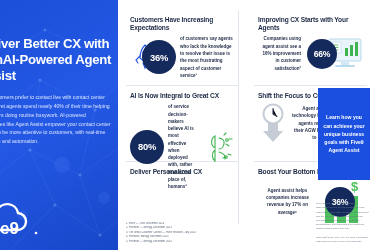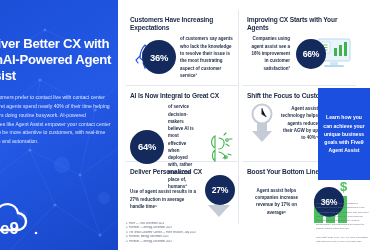--- a/index.html
+++ b/index.html
@@ -60,21 +60,21 @@
   .content {
     position: relative;
     width: 258px; height: 250px;
     flex: 0 0 258px;
     padding: 10px 6px 0 8px;
   }
   .grid {
     display: grid;
     grid-template-columns: 113px 113px;
     grid-template-rows: 76px 76px 62px;
-    column-gap: 4px;
+    column-gap: 15px;
   }
   .card {
     position: relative;
     padding: 6px 4px 4px 4px;
     border-right: 1px solid #e2e6ee;
     border-bottom: 1px solid #e2e6ee;
   }
   .card.no-r { border-right: none; }
   .card.no-b { border-bottom: none; }
 
@@ -252,21 +252,21 @@
             </svg>
             <div class="stat s30 over" style="left:-16px">66%</div>
           </div>
           <div class="stat-text r" style="margin-right:18px">Companies using agent assist see a 16% improvement in customer satisfaction²</div>
         </div>
       </div>
 
       <div class="card">
         <div class="card-title">AI Is Now Integral to Great CX</div>
         <div class="card-body">
-          <div class="stat s34">64%</div>
+          <div class="stat s34">80%</div>
           <div class="stat-text">of service decision-makers believe AI is most effective when deployed with, rather than in the place of, humans³</div>
           <svg class="art" width="32" height="34" viewBox="0 0 32 34">
             <g fill="none" stroke="#3fb34f" stroke-width="1.1" stroke-linecap="round">
               <path d="M13 6 a7 7 0 0 0 0 12 z"></path>
               <path d="M13 20 a7 7 0 0 0 0 11 z"></path>
               <path d="M17 8 q6 1 5 6 q-1 5 -5 5"></path>
               <path d="M17 22 q7 2 6 7"></path>
               <path d="M22 5 l2 -2 M27 9 l3 0 M24 14 l3 2 M21 28 l3 -1 M26 24 l3 1"></path>
               <circle cx="25" cy="10" r="1.3"></circle>
                 <circle cx="24" cy="27" r="1.3"></circle>
@@ -285,29 +285,20 @@
               <path d="M15 5.5 v5.5 l4 2.5"></path>
             </g>
           </svg>
           <div class="stat-text r">Agent assist technology helps agents reduce their AGW by up to 40%⁴</div>
           <div class="stat s30">40%</div>
         </div>
       </div>
 
       <div class="card no-b">
         <div class="card-title">Deliver Personalized CX</div>
-        <div class="card-body">
-          <div class="stat-text">Use of agent assist results in a 27% reduction in average handle time⁵</div>
-          <div class="stack">
-            <svg width="30" height="40" viewBox="0 0 30 40">
-              <path d="M10 4 h10 v22 h6 l-11 12 l-11 -12 h6 z" fill="#c6ccd6"></path>
-            </svg>
-            <div class="stat s30 over" style="left:1px; top:-4px">27%</div>
-          </div>
-        </div>
       </div>
 
       <div class="card no-r no-b">
         <div class="card-title">Boost Your Bottom Line</div>
         <div class="card-body">
           <div class="stat-text c">Agent assist helps companies increase revenue by 17% on average⁶</div>
           <div class="stack">
             <svg width="42" height="44" viewBox="0 0 42 44">
               <rect x="4" y="20" width="9" height="24" fill="#4cc15e"></rect>
               <rect x="16" y="11" width="9" height="33" fill="#4cc15e"></rect>

